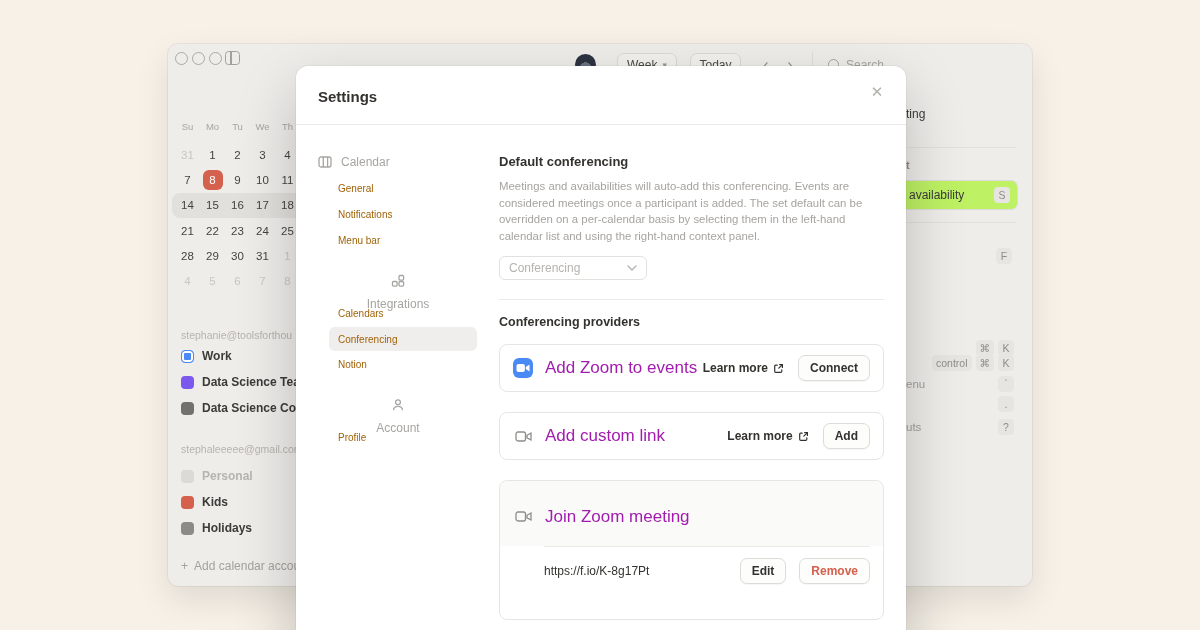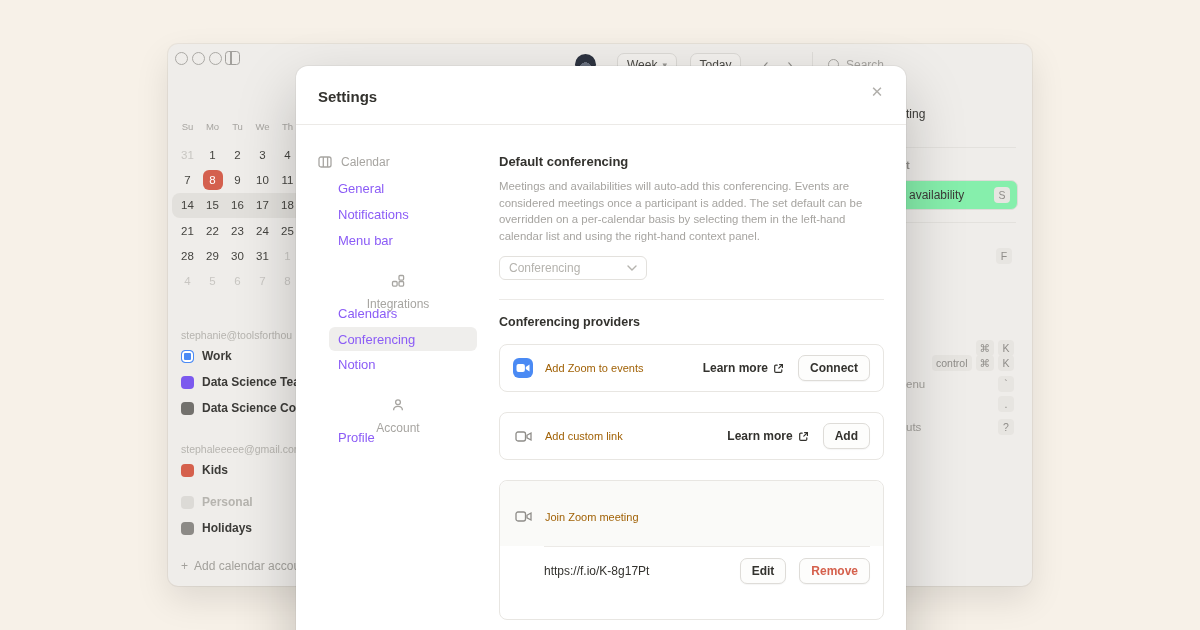--- a/index.html
+++ b/index.html
@@ -57,21 +57,21 @@
   .search { position:absolute; left:660px; top:9px; height:23px; display:flex; align-items:center; gap:7px;
             color:#a7a5a1; font-size:12px; }
   .mag { width:11px; height:11px; border:1.5px solid #a7a5a1; border-radius:50%; position:relative; }
   .mag::after { content:""; position:absolute; width:1.5px; height:5px; background:#a7a5a1;
                 left:9px; top:8px; transform:rotate(-45deg); }
 
   
   .rp-text { position:absolute; font-size:12px; color:#3c3b38; }
   .rp-div { position:absolute; height:1px; background:#e3e1dd; }
   .avail { position:absolute; left:716px; top:136px; width:134px; height:30px; border:1px solid #dedcd8;
-           background:#86efac; border-radius:7px; display:flex; align-items:center; font-size:12px; color:#3c3b38; }
+           background:#bef264; border-radius:7px; display:flex; align-items:center; font-size:12px; color:#3c3b38; }
   .kbd { display:inline-flex; align-items:center; justify-content:center; min-width:16px; height:16px;
          padding:0 4px; background:#e7e5e1; border-radius:4px; font-size:10.5px; color:#8f8d89; }
   .sc-row { position:absolute; display:flex; gap:4px; align-items:center; }
   .sc-label { position:absolute; font-size:11.5px; color:#a3a19c; }
 
   
   .frag-dash { position:absolute; left:330px; top:533px; width:62px; height:9px;
                border:1px dashed #b9b7b2; border-radius:3px; }
   .frag-ev { position:absolute; left:535px; top:532px; width:28px; height:9px; background:#f6dcd5;
              border-left:2.5px solid #d4604e; border-radius:2px; font-size:7px; color:#c44d3c;
@@ -85,42 +85,42 @@
   .m-title { position:absolute; left:22px; top:22px; font-size:15px; font-weight:700; color:#33322e; }
   .m-close { position:absolute; right:17px; top:14px; width:24px; height:24px; display:flex; align-items:center;
              justify-content:center; color:#b1afab; font-size:15px; cursor:default; }
   .m-hdiv { position:absolute; left:0; top:58px; width:100%; height:1px; background:#eceae7; }
 
   
   .nav { position:absolute; left:22px; top:83px; width:160px; }
   .nav-row { height:26px; display:flex; align-items:center; position:relative; }
   .nav-sec { gap:9px; color:#a7a5a1; font-size:12px; }
   .nav-sec svg { flex:0 0 14px; }
-  .nav-item { padding-left:20px; font-size:13px; color:#8b5cf6; }
+  .nav-item { padding-left:20px; font-size:10px; color:#a16207; }
   .nav-item.sel { margin-left:11px; padding-left:9px; width:148px; background:#efeeec; border-radius:6px;
                   height:24px; align-self:center; margin-top:1px; }
   .sec-gap { margin-top:21px;flex-direction:column; }
 
   
   .content { position:absolute; left:203px; top:0; width:385px; height:512px; }
   .c-h1 { position:absolute; left:0; top:88px; font-size:13px; font-weight:700; color:#33322e; }
   .c-desc { position:absolute; left:0; top:112px; font-size:11.4px; line-height:16.5px; color:#a6a4a0; width:385px; }
   .c-desc div { white-space:nowrap; }
   .dropdown { position:absolute; left:0; top:190px; width:148px; height:24px; border:1px solid #e3e1dd;
               border-radius:6px; display:flex; align-items:center; justify-content:space-between;
               padding:0 9px; font-size:12px; color:#b5b3ae; background:#fff; }
   .c-div { position:absolute; left:0; top:233px; width:385px; height:1px; background:#eceae7; }
   .c-h2 { position:absolute; left:0; top:249px; font-size:12.5px; font-weight:700; color:#33322e; }
 
   .card { position:absolute; left:0; width:385px; border:1px solid #e8e6e2; border-radius:8px; background:#fff; }
   .card1 { top:278px; height:48px; } .card2 { top:346px; height:48px; }
   .card-row { height:100%; display:flex; align-items:center; padding:0 13px; }
   .prov-icon { width:20px; height:20px; flex:0 0 20px; display:flex; align-items:center; justify-content:center; }
   .zoom-bg { background:#4a8af4; border-radius:6px; }
-  .prov-title { margin-left:12px; font-size:11px; color:#a16207; font-weight:500; }
+  .prov-title { margin-left:12px; font-size:17px; color:#a21caf; font-weight:500; }
   .card-right { margin-left:auto; display:flex; align-items:center; gap:14px; }
   .learn { display:flex; align-items:center; gap:5px; font-size:12px; font-weight:700; color:#33322e; }
   .btn { height:26px; padding:0 11px; border:1px solid #dedcd8; border-radius:7px; background:#fdfdfc;
          box-shadow:0 1px 1px rgba(0,0,0,.04); display:flex; align-items:center; font-size:12px;
          font-weight:700; color:#33322e; }
   .btn.danger { color:#d5604c; }
 
   .card3 { top:414px; height:140px; }
   .card3-head { height:65px; display:flex; align-items:center; padding:6px 13px 0; background:#fafaf8;
                 border-radius:8px 8px 0 0; }
@@ -190,27 +190,27 @@
     </div>
     <div class="cal-row">
       <span class="cal-chip" style="background-color: rgb(123, 89, 238);"></span>
       <span class="cal-name">Data Science Team</span>
     </div>
     <div class="cal-row">
       <span class="cal-chip" style="background-color: rgb(115, 113, 109);"></span>
       <span class="cal-name">Data Science Core</span>
     </div>
     <div class="acct-email gap20">stephaleeeee@gmail.cor</div>
-    <div class="cal-row">
-      <span class="cal-chip" style="background-color: rgb(213, 96, 76);"></span>
-      <span class="cal-name">Kids</span>
-    </div>
     <div class="cal-row dim gap6">
       <span class="cal-chip" style="background-color: rgb(220, 218, 214);"></span>
       <span class="cal-name">Personal</span>
+    </div>
+    <div class="cal-row">
+      <span class="cal-chip" style="background-color: rgb(213, 96, 76);"></span>
+      <span class="cal-name">Kids</span>
     </div>
     <div class="cal-row">
       <span class="cal-chip" style="background-color: rgb(140, 138, 134);"></span>
       <span class="cal-name">Holidays</span>
     </div>
     <div class="add-acct">
       <span>+</span>
       <span>Add calendar account</span>
     </div>
   </div>

